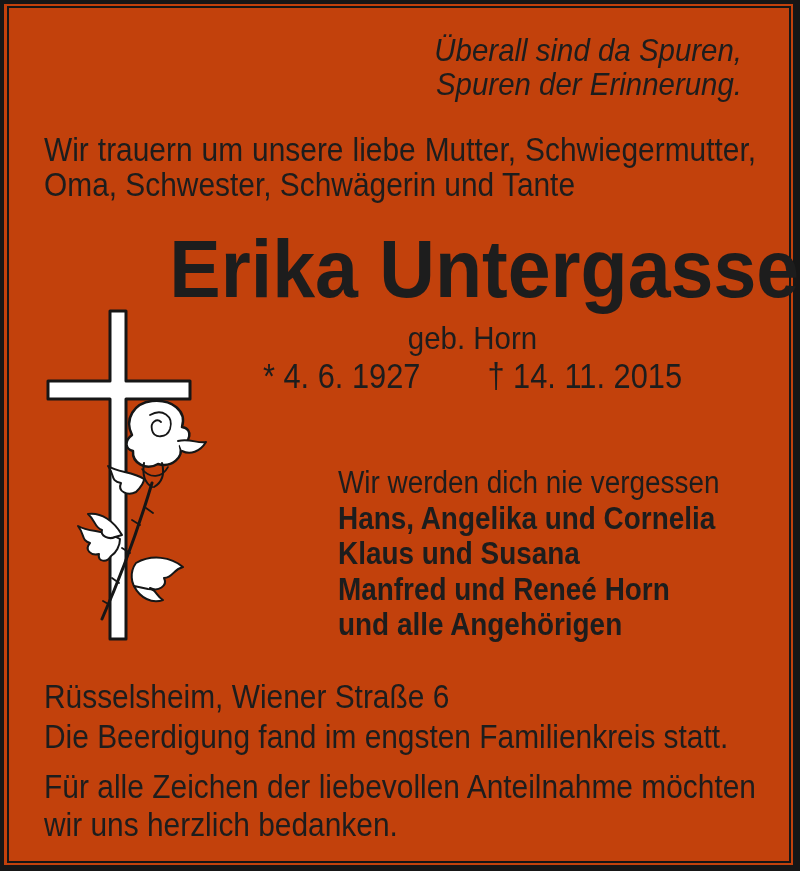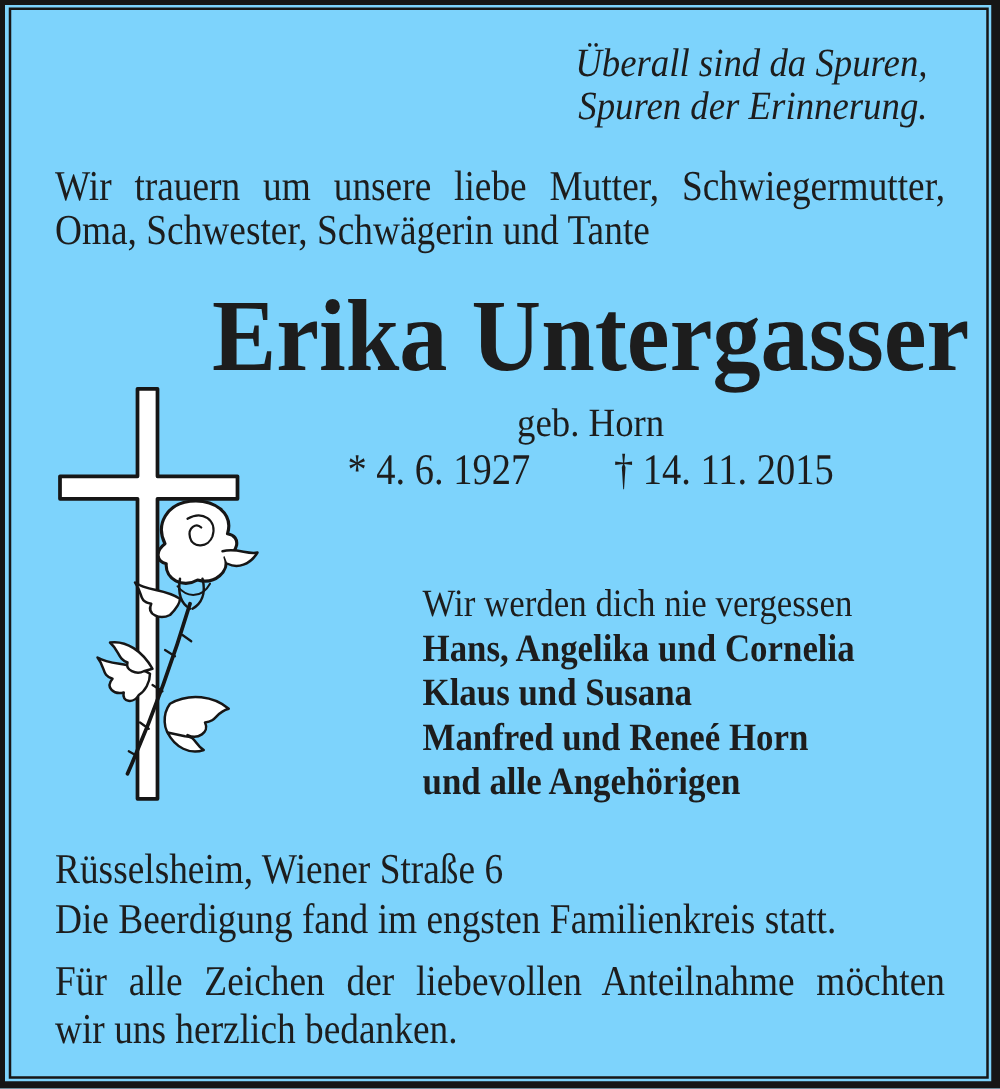--- a/index.html
+++ b/index.html
@@ -1,18 +1,18 @@
 <!DOCTYPE html>
 <html><head>
 <meta charset="utf-8">
 <style>
   html,body{margin:0;padding:0;background:#ffffff;}
   .page{
-    position:relative;width:800px;height:871px;background:#7dd3fc;
-    overflow:hidden;font-family:Liberation Serif, serif;color:#1d1d1d;
+    position:relative;width:800px;height:871px;background:#c2410c;
+    overflow:hidden;font-family:Liberation Sans, sans-serif;color:#1d1d1d;
   }
   .frame-outer{position:absolute;inset:0;border-style:solid;border-color:#161616;
     border-width:4px 7px 6px 4px;pointer-events:none;}
   .frame-inner{position:absolute;left:7px;top:6px;right:9px;bottom:8px;
     border:2px solid #161616;pointer-events:none;}
 
   .quote{
     position:absolute;top:33px;right:58px;width:430px;text-align:right;
     font-style:italic;font-size:32px;line-height:34px;
     transform:scaleX(0.92);transform-origin:100% 0;

